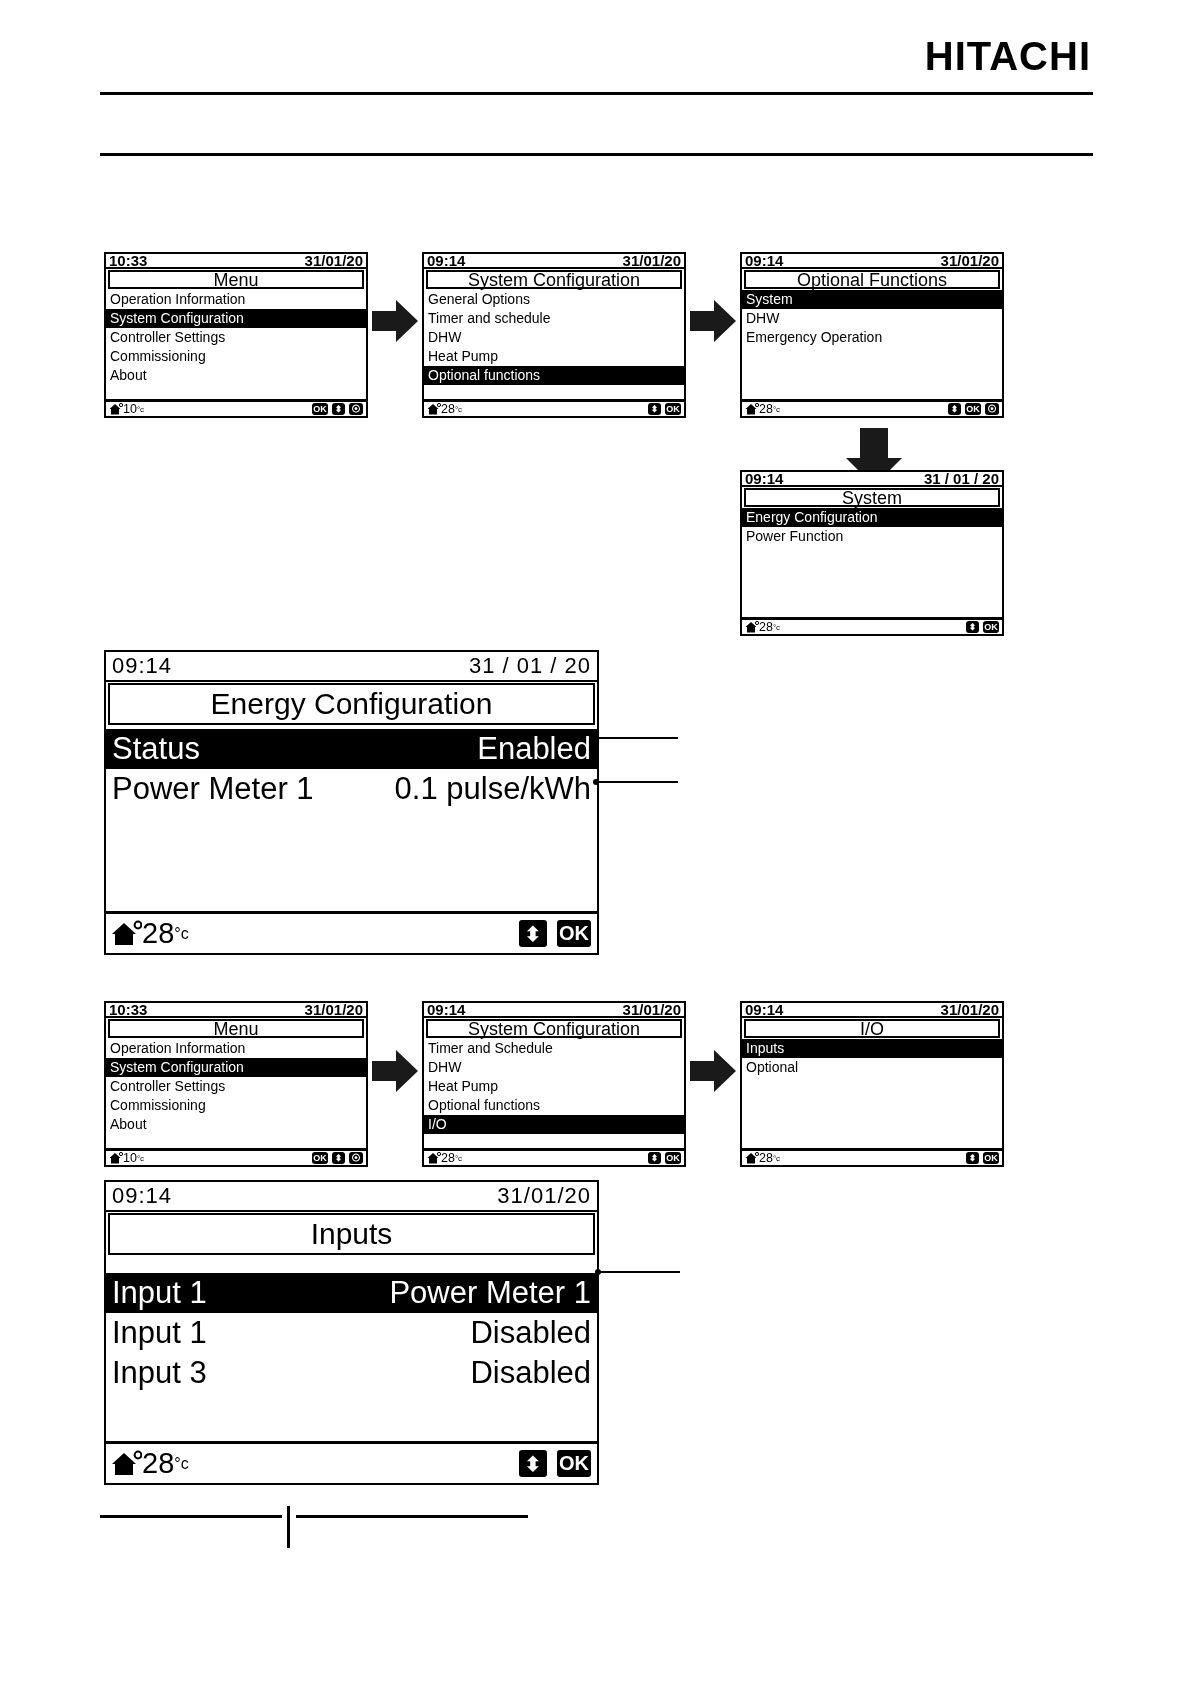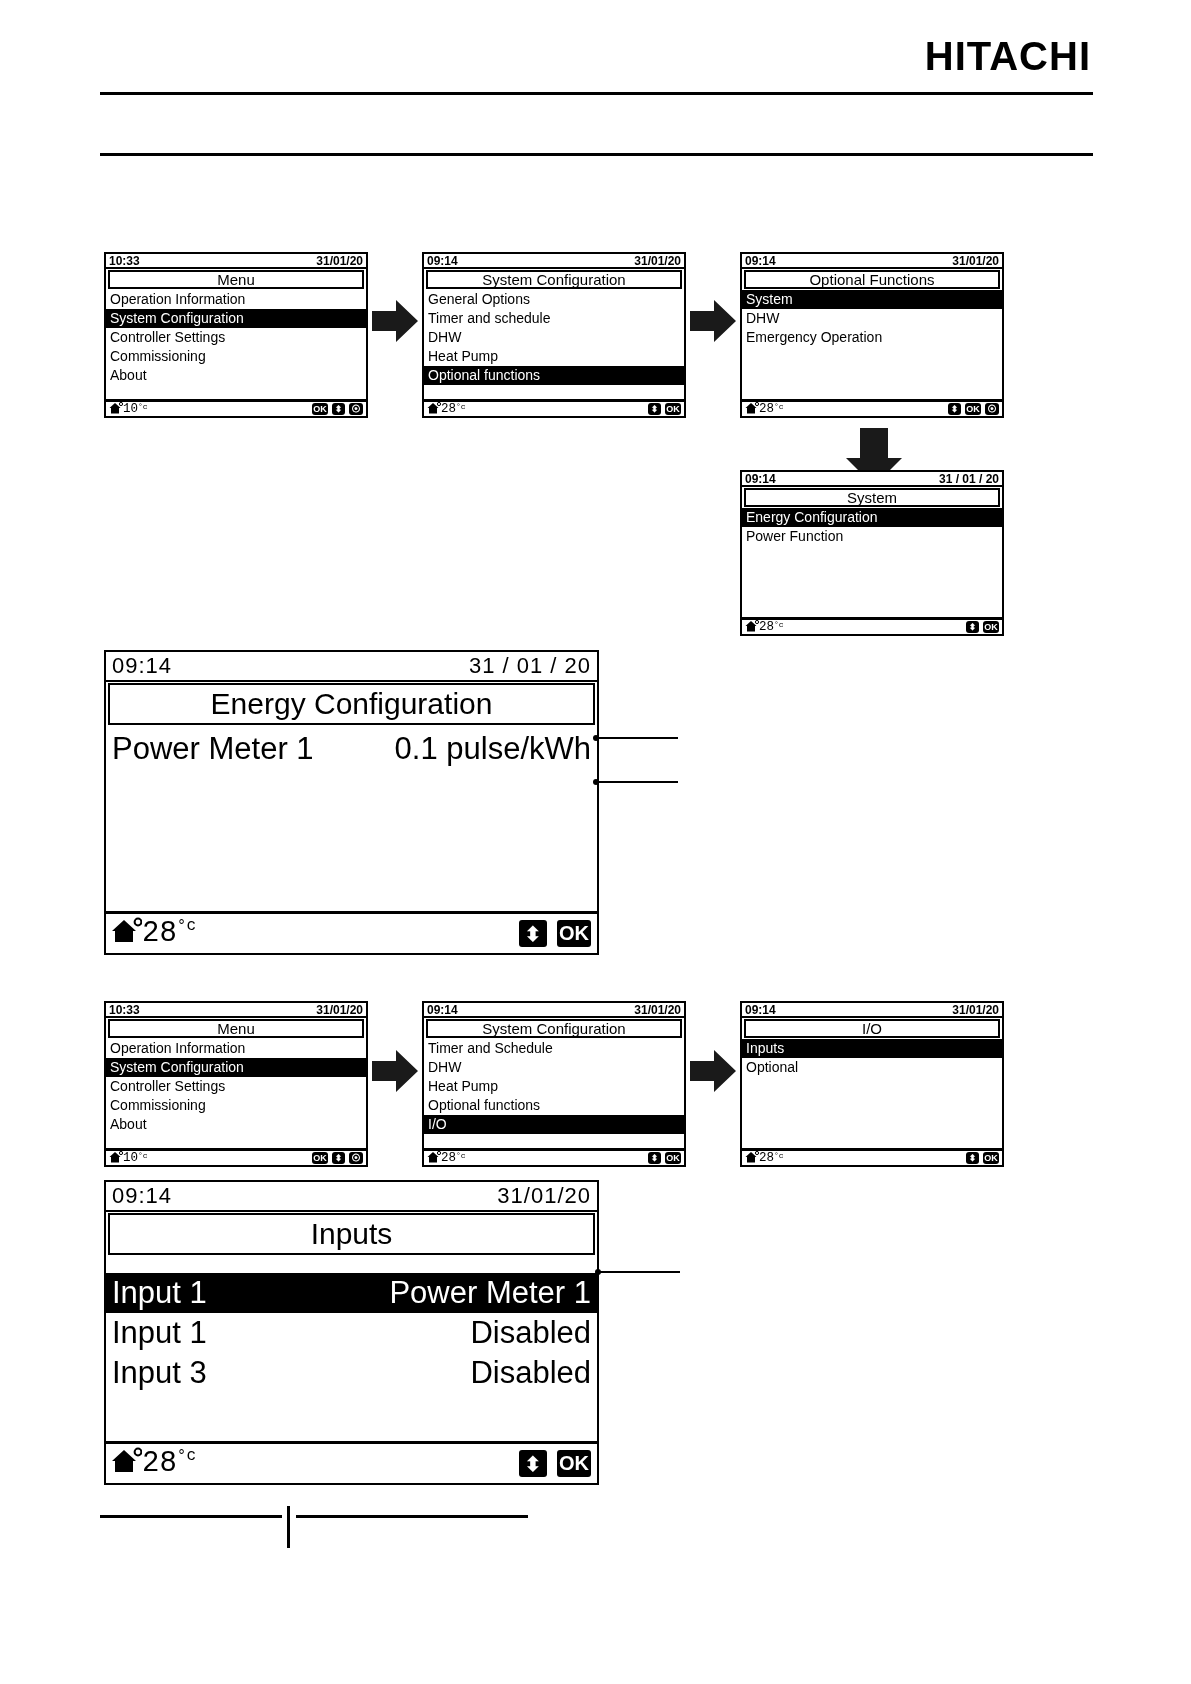--- a/index.html
+++ b/index.html
@@ -112,22 +112,21 @@
     right: 0;
     bottom: 0;
     border-top: 3px solid #000;
     box-sizing: border-box;
     display: flex;
     align-items: center;
     justify-content: space-between;
   }
   .lcd .sb-left {
     display: flex;
-    align-items: flex-start;
-    font-family: Liberation Mono, monospace;
+    align-items: center;
   }
   .lcd .sb-right {
     display: flex;
     align-items: center;
   }
 
   
   .chip {
     display: inline-flex;
     align-items: center;
@@ -138,22 +137,22 @@
     box-sizing: border-box;
   }
   .chip.round { border-radius: 3px; }
 
   
   .small {
     width: 264px;
     height: 166px;
     font-size: 13.5px;
   }
-  .small .statusbar-top { height: 15px; font-size: 12px; padding: 0 3px; font-weight: bold; }
-  .small .title-box { height: 19px; line-height: 16px; font-size: 15px; }
+  .small .statusbar-top { height: 15px; font-size: 15px; padding: 0 3px; font-weight: bold; }
+  .small .title-box { height: 19px; line-height: 16px; font-size: 18px; }
   .small .menu-row { height: 19px; line-height: 19px; padding: 0 4px; font-size: 14px; }
   .small .statusbar-bottom { height: 17px; padding: 0 3px; }
   .small .sb-temp { font-size: 12.5px; }
   .small .chip { height: 12px; min-width: 16px; font-size: 9px; margin-left: 4px; }
 
   
   .big {
     width: 495px;
     height: 305px;
   }
@@ -360,20 +359,24 @@
   </div>
 </div>
 
 <div class="lcd big" style="left:104px; top:650px;">
   <div class="statusbar-top">
     <span>09:14</span>
     <span>31 / 01 / 20</span>
   </div>
   <div class="title-box">Energy Configuration</div>
   <div class="menu-list" style="margin-top:4px;">
+    <div class="menu-row selected">
+        <span>Status</span>
+        <span>Enabled</span>
+      </div>
     <div class="menu-row">
         <span>Power Meter 1</span>
         <span>0.1 pulse/kWh</span>
       </div>
   </div>
   <div class="statusbar-bottom">
     <span class="sb-left">
       <svg width="30" height="28" viewBox="0 0 30 28">
           <polygon points="12,3 24,14 21,14 21,25 3,25 3,14 0,14" fill="#000"></polygon>
           <circle cx="26" cy="5" r="3.4" fill="none" stroke="#000" stroke-width="2"></circle>

